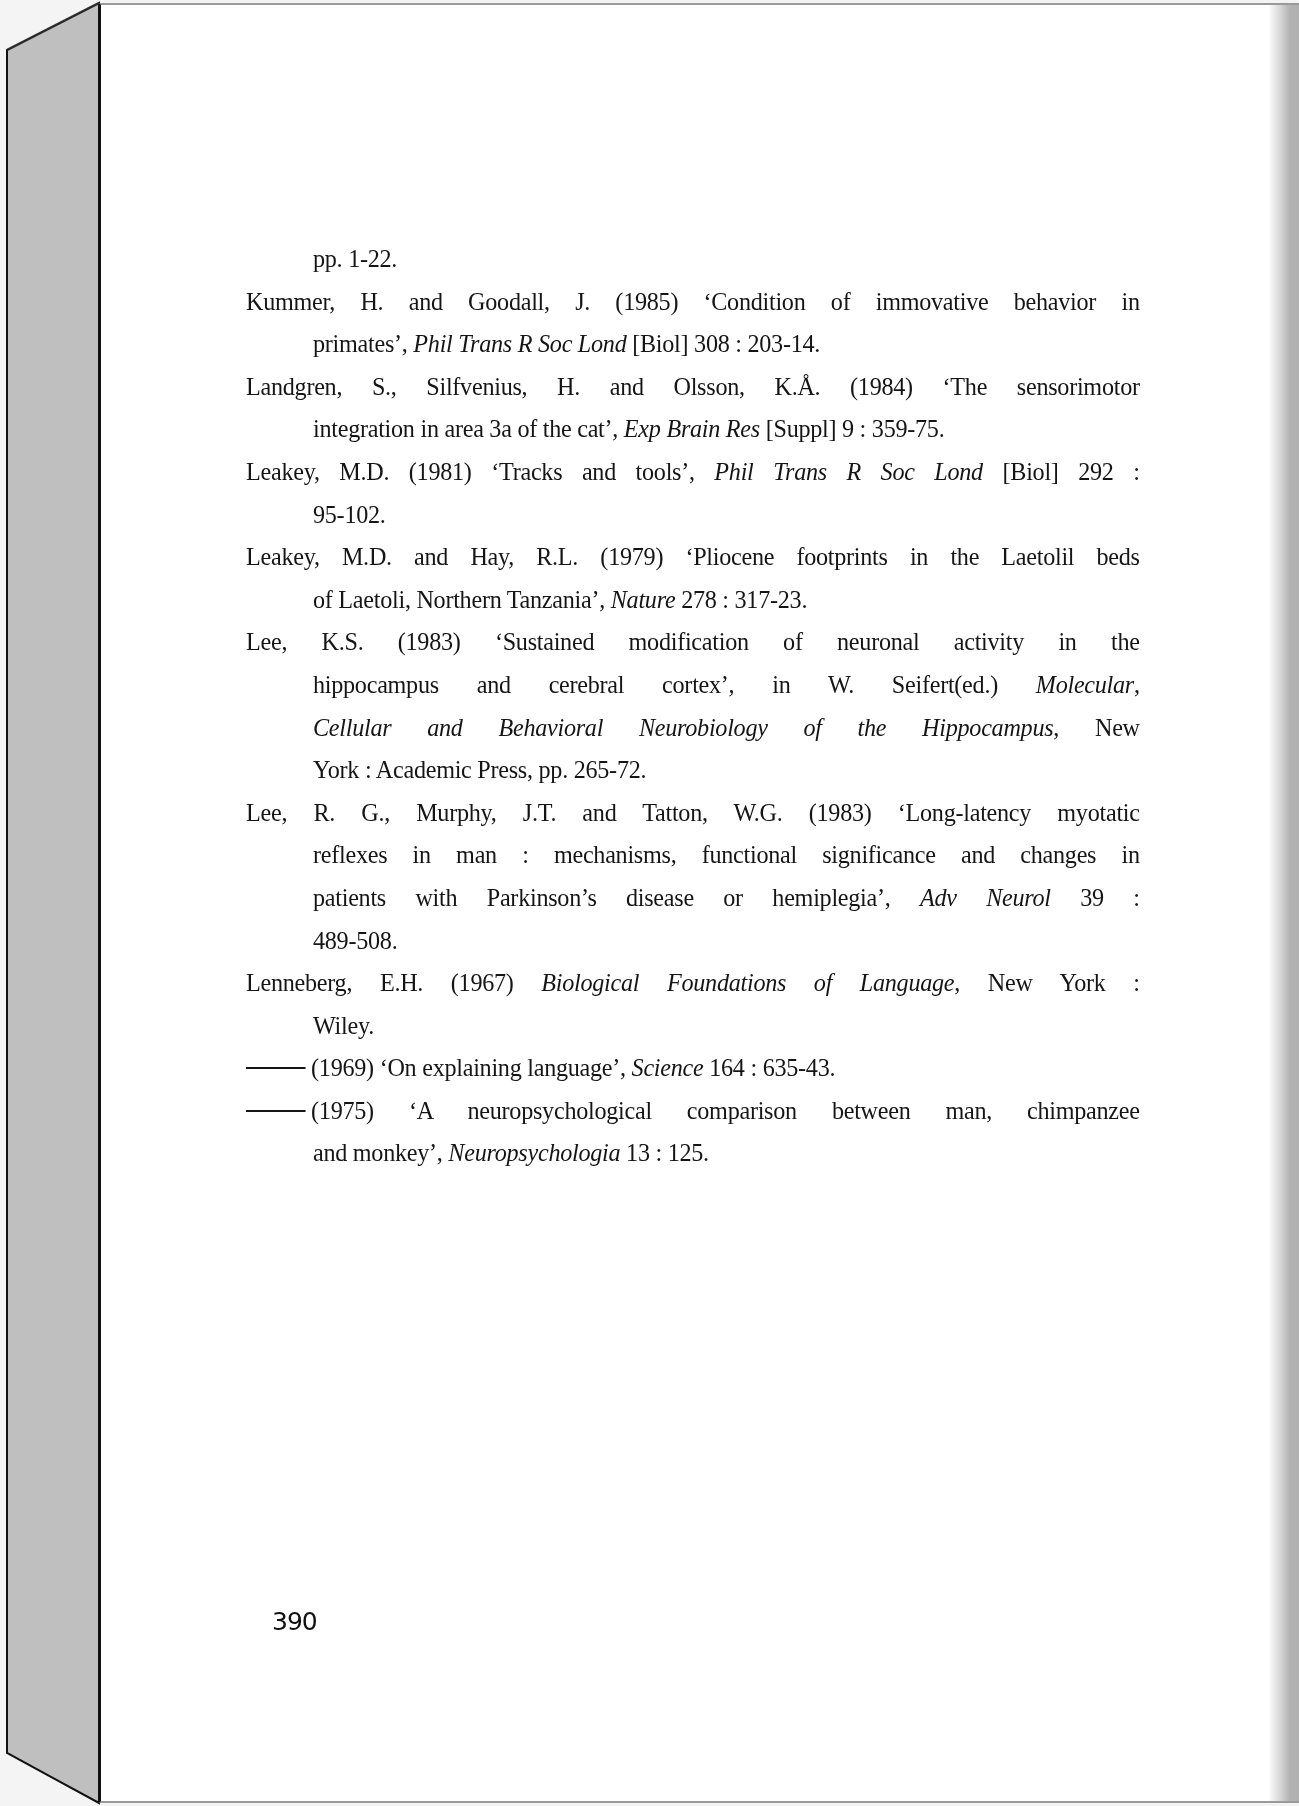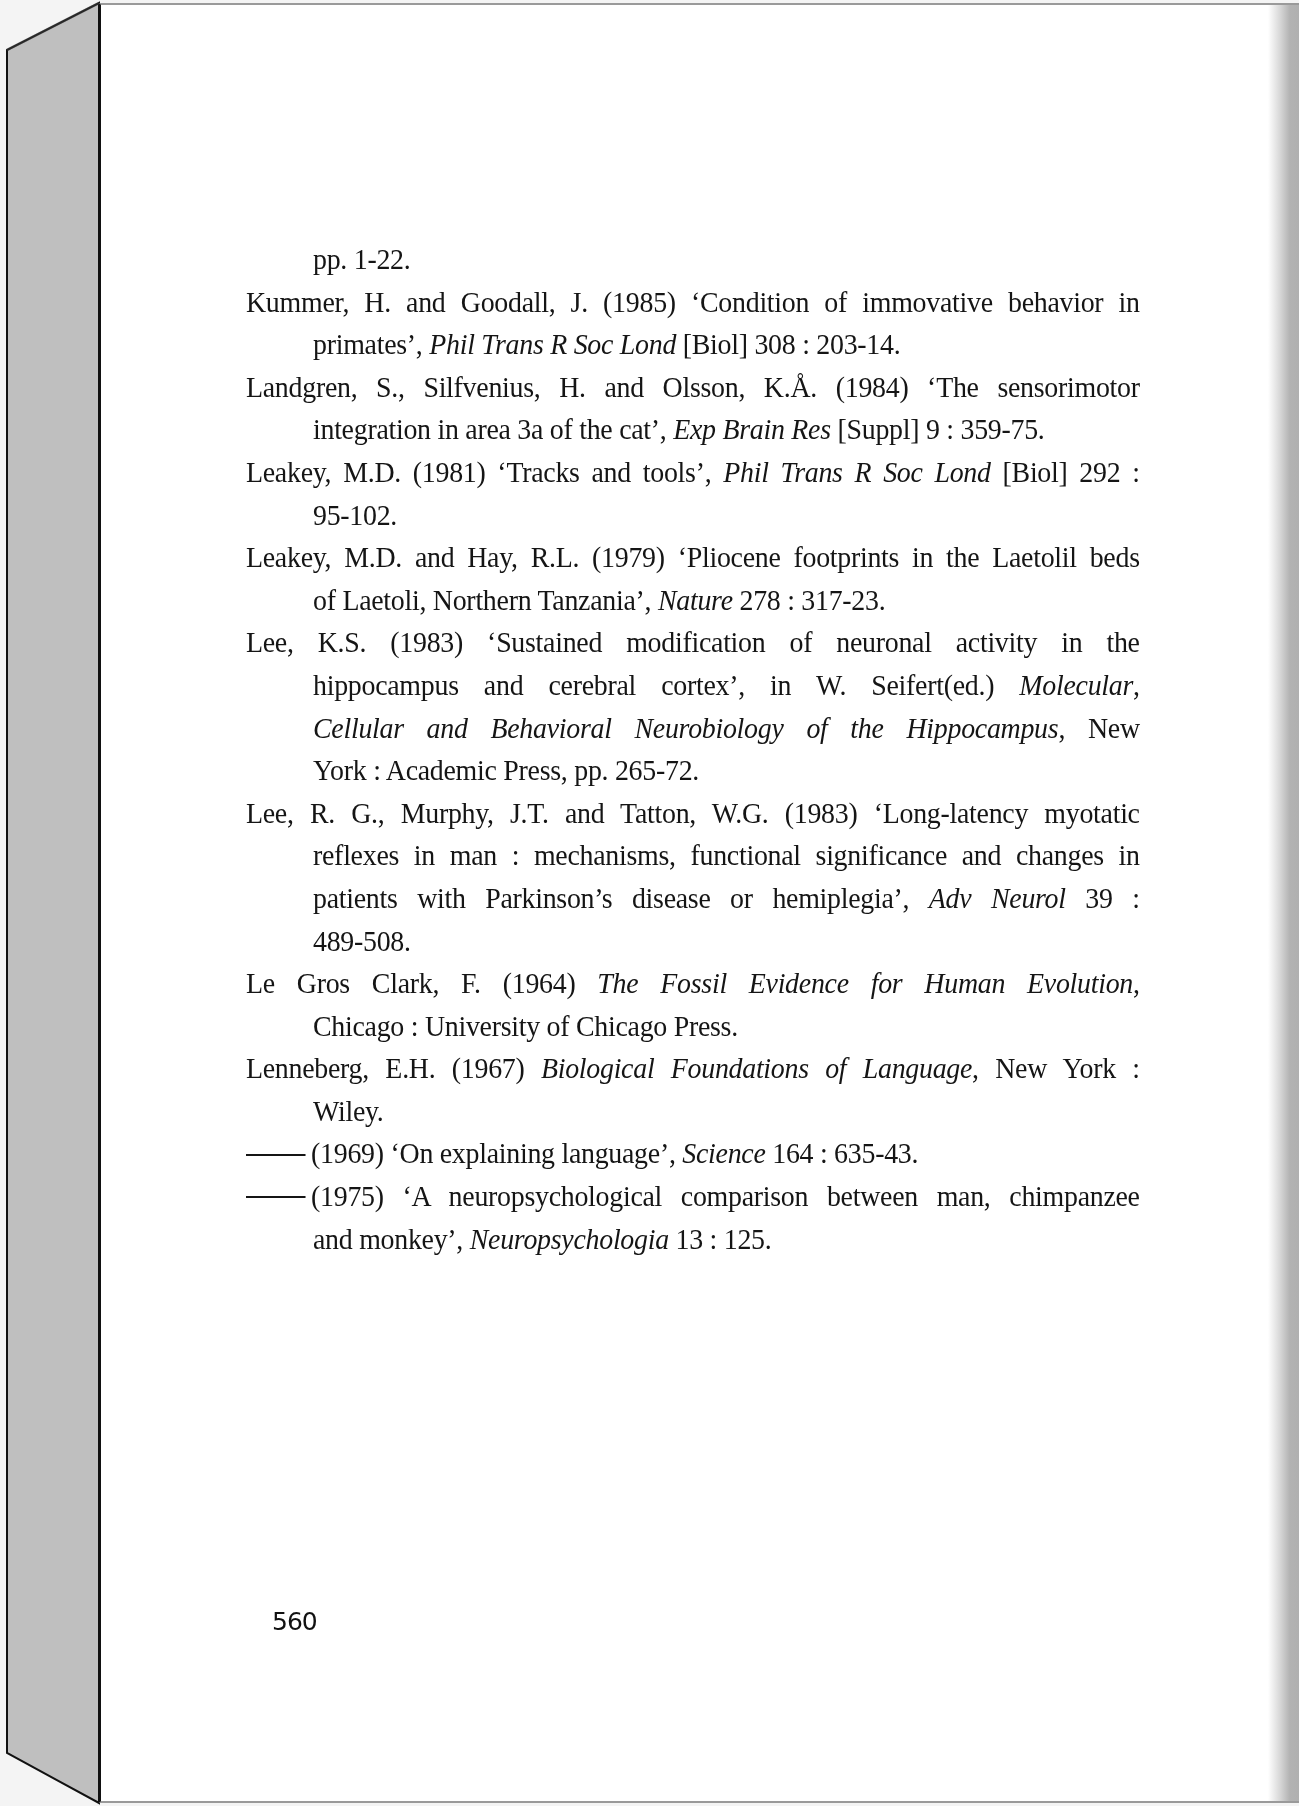--- a/index.html
+++ b/index.html
@@ -21,21 +21,21 @@
   }
   .page-shadow {
     position: absolute; left: 1268px; top: 3px; width: 31px; height: 1800px;
     background: linear-gradient(to right, #ffffff 0%, #d6d6d6 40%, #b3b3b3 70%, #b0b0b0 100%);
     border-top: 2px solid #9a9a9a;
     border-bottom: 2px solid #9a9a9a;
     box-sizing: border-box;
   }
   .text-block {
     position: absolute; left: 246px; top: 238px; width: 894px;
-    font-size: 30px; color: #151515;
+    font-size: 26px; color: #151515;
     letter-spacing: -0.3px;
   }
   .line {
     height: 42.6px; line-height: 42.6px; white-space: nowrap;
     text-align: justify; text-align-last: justify;
     transform: scaleX(0.93); transform-origin: left center;
     width: 961px;
   }
   .line.last { text-align-last: left; }
   .line.indent { margin-left: 67px; width: 889px; }
@@ -87,29 +87,25 @@
       <div class="line indent" style="white-space: normal; text-align-last: justify;"><span class="it">Cellular and Behavioral Neurobiology of the Hippocampus</span><span>, New</span></div>
       <div class="line indent last" style="white-space: normal;"><span>York : Academic Press, pp. 265-72.</span></div>
     </div>
     <div>
       <div class="line" style="white-space: normal; text-align-last: justify;"><span>Lee, R. G., Murphy, J.T. and Tatton, W.G. (1983) ‘Long-latency myotatic</span></div>
       <div class="line indent" style="white-space: normal; text-align-last: justify;"><span>reflexes in man : mechanisms, functional significance and changes in</span></div>
       <div class="line indent" style="white-space: normal; text-align-last: justify;"><span>patients with Parkinson’s disease or hemiplegia’, </span><span class="it">Adv Neurol</span><span> 39 :</span></div>
       <div class="line indent last" style="white-space: normal;"><span>489-508.</span></div>
     </div>
     <div>
-      <div class="line" style="white-space: normal; text-align-last: justify;"><span>Le Gros Clark, F. (1964) </span><span class="it">The Fossil Evidence for Human Evolution</span><span>,</span></div>
-      <div class="line indent last" style="white-space: normal;"><span>Chicago : University of Chicago Press.</span></div>
-    </div>
-    <div>
       <div class="line" style="white-space: normal; text-align-last: justify;"><span>Lenneberg, E.H. (1967) </span><span class="it">Biological Foundations of Language</span><span>, New York :</span></div>
       <div class="line indent last" style="white-space: normal;"><span>Wiley.</span></div>
     </div>
     <div>
       <div class="line last" style="white-space: normal;"><span class="dash"></span><span>(1969) ‘On explaining language’, </span><span class="it">Science</span><span> 164 : 635-43.</span></div>
     </div>
     <div>
       <div class="line" style="white-space: normal; text-align-last: justify;"><span class="dash"></span><span>(1975) ‘A neuropsychological comparison between man, chimpanzee</span></div>
       <div class="line indent last" style="white-space: normal;"><span>and monkey’, </span><span class="it">Neuropsychologia</span><span> 13 : 125.</span></div>
     </div>
   </div>
 
-<div class="page-number">560</div>
+<div class="page-number">390</div>
 
 </body></html>

